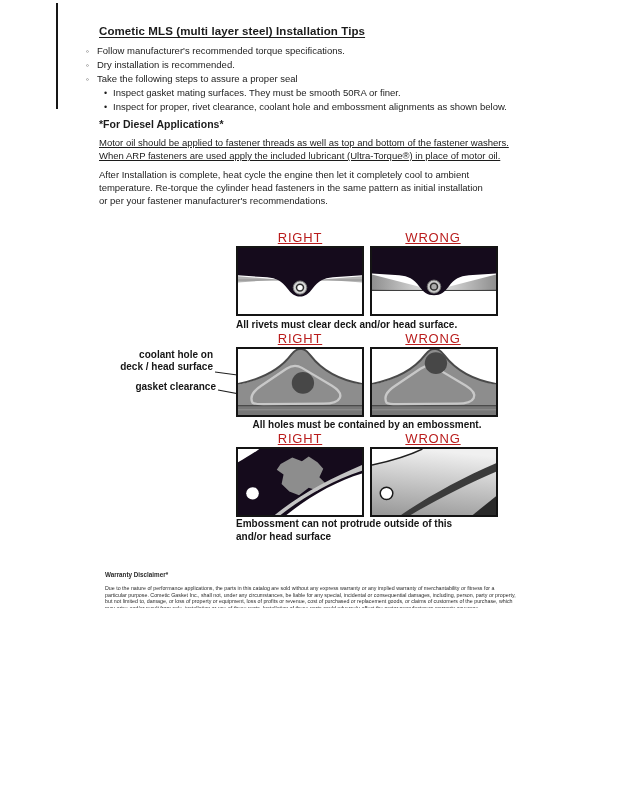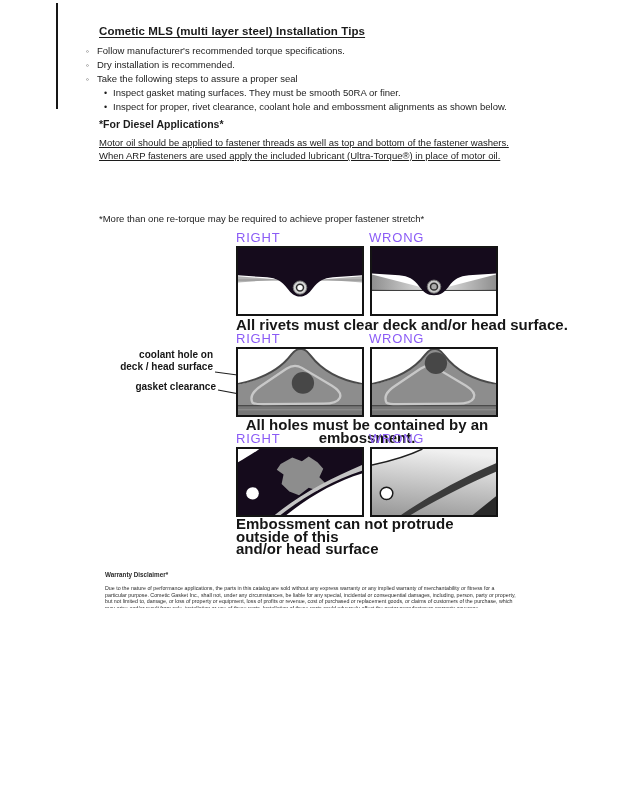--- a/index.html
+++ b/index.html
@@ -10,24 +10,24 @@
   .title{left:99px;top:25px;font-size:11.5px;font-weight:bold;
          text-decoration:underline;text-underline-offset:2px;letter-spacing:.1px;}
   .bullets{left:86px;top:44px;font-size:9.5px;line-height:13px;}
   .b-row{display:flex;align-items:baseline;}
   .b-row .mk{width:11px;font-size:8px;flex:0 0 11px;}
   .b-sub{padding-left:18px;}
   .b-sub .mk{width:9px;flex:0 0 9px;font-size:9px;}
   .diesel-h{left:99px;top:118px;font-size:10.5px;font-weight:bold;}
   .para{left:99px;width:418px;font-size:9.5px;line-height:13px;white-space:pre-line;}
   .p1{top:136px;text-decoration:underline;} .p2{top:168px;} .pnote{top:212px;}
-  .dglabel{width:128px;font-size:13px;letter-spacing:.8px;color:#8b5cf6;}
+  .dglabel{width:128px;text-align:center;font-size:13px;letter-spacing:.8px;color:#b91c1c;text-decoration:underline;}
   .diag{width:128px;height:70px;border:2.5px solid #141414;box-sizing:border-box;background:#fff;}
   .diag svg{display:block;width:100%;height:100%;}
-  .cap{font-size:15px;font-weight:bold;line-height:12.5px;color:#161616;}
+  .cap{font-size:10px;font-weight:bold;line-height:12.5px;color:#161616;}
   .cap-c{width:262px;text-align:center;}
   .sidelabel{font-size:10px;font-weight:bold;line-height:12px;text-align:right;color:#161616;}
   .leads{left:0;top:0;width:618px;height:800px;pointer-events:none;}
   .warranty{left:105px;top:572px;width:412px;font-size:5.3px;line-height:6.8px;color:#2a2a2a;}
   .warranty h5{margin:0 0 6px 0;font-size:6.3px;}
   .warranty p{margin:0 0 6px 0;white-space:pre-line;}
   .pagenum{left:388px;top:761px;font-size:16px;color:#333;letter-spacing:.3px;}
 </style>
 </head>
 <body>
@@ -57,21 +57,23 @@
     </div>
     <div class="b-row b-sub">
       <span class="mk">•</span>
       <span>Inspect for proper, rivet clearance, coolant hole and embossment alignments as shown below.</span>
     </div>
   </div>
 
   <div class="abs diesel-h">*For Diesel Applications*</div>
   <div class="abs para p1">Motor oil should be applied to fastener threads as well as top and bottom of the fastener washers.
 When ARP fasteners are used apply the included lubricant (Ultra-Torque®) in place of motor oil.</div>
-  <div class="abs para pnote">*More than one re-torque may be required to achieve proper fastener stretch*</div>
+  <div class="abs para p2">After Installation is complete, heat cycle the engine then let it completely cool to ambient
+temperature. Re-torque the cylinder head fasteners in the same pattern as initial installation
+or per your fastener manufacturer's recommendations.</div>
 
   <div class="abs dglabel" style="left:236px;top:230px">RIGHT</div>
   <div class="abs dglabel" style="left:369px;top:230px">WRONG</div>
 
   <div class="abs diag" style="left:236px;top:246px">
     <svg viewBox="0 0 128 70" preserveAspectRatio="none">
       <rect width="128" height="70" fill="#ffffff"></rect>
       <polygon points="0,30 42,33.5 0,36.5" fill="#b4b4b4"></polygon>
       <polygon points="128,30 86,33.5 128,36.5" fill="#b4b4b4"></polygon>
       <line x1="0" y1="34" x2="128" y2="34" stroke="#8f8f8f" stroke-width="1"></line>

